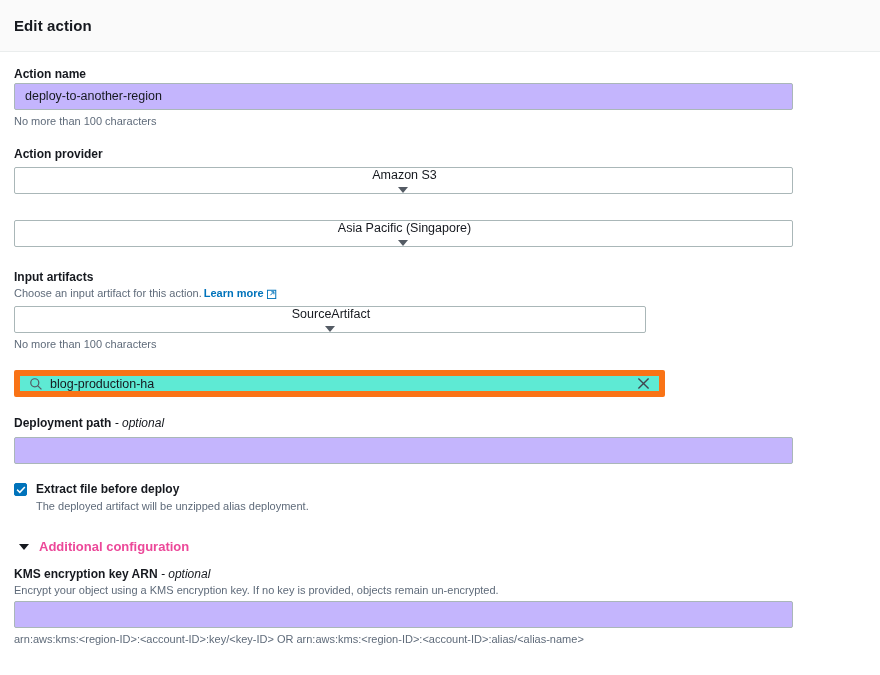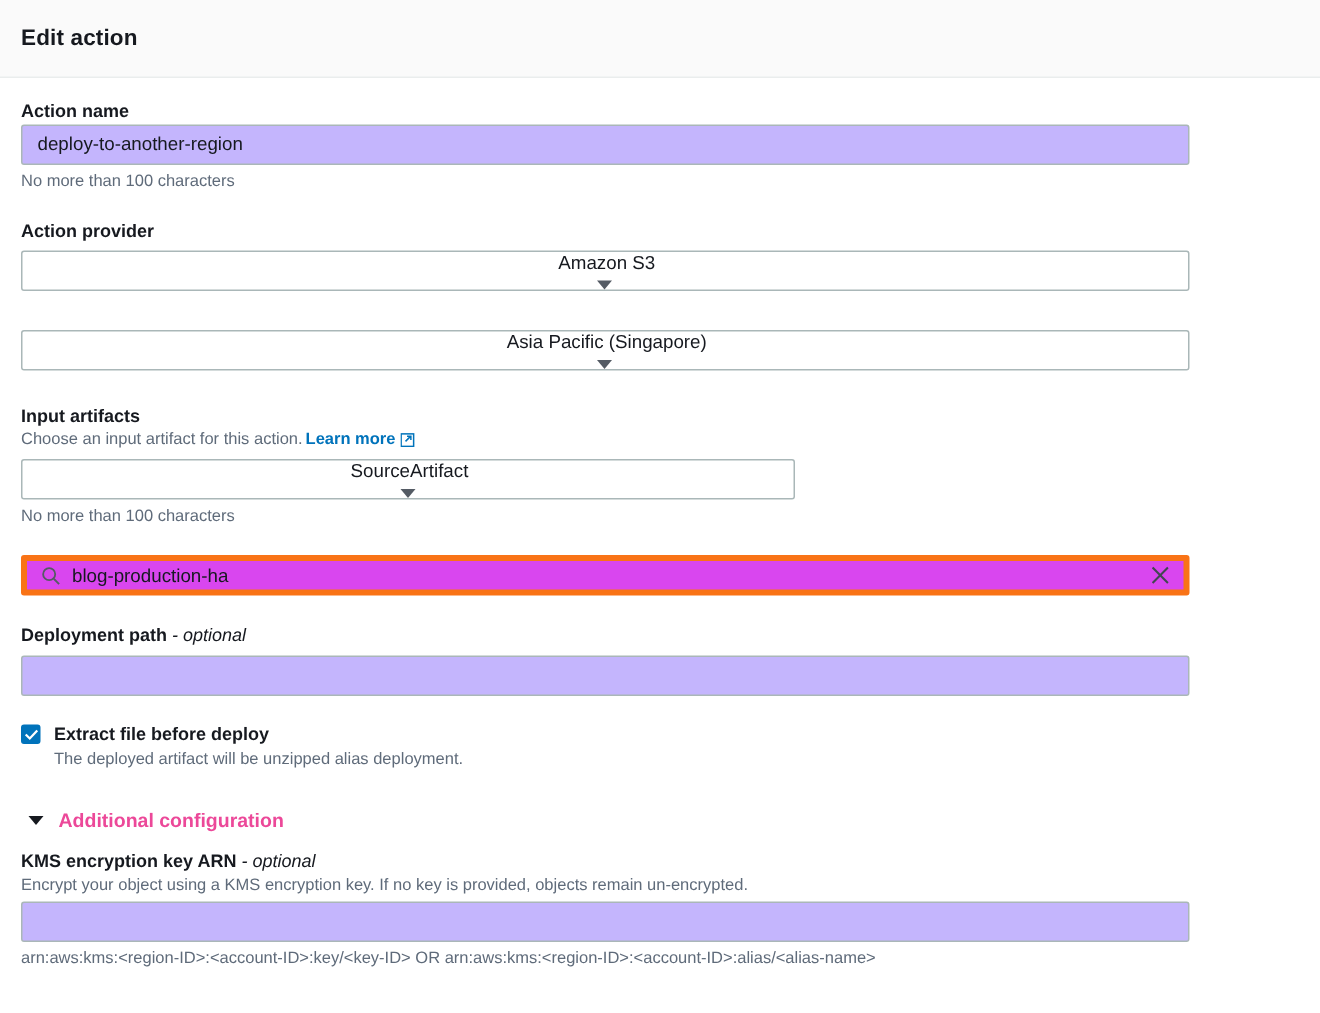--- a/index.html
+++ b/index.html
@@ -104,37 +104,37 @@
     border-radius: 2px;
     background: #ffffff;
     display: flex;
     align-items: center;
     justify-content: space-between;
     padding: 0 8px 0 10px;
     font-size: 12.5px;
     color: #16191f;
     flex-direction: column;
   }
-  .select.narrow { width: 516px; }
+  .select.narrow { width: 632px; }
 
   .caret {
     width: 0; height: 0;
     border-left: 5px solid transparent;
     border-right: 5px solid transparent;
     border-top: 6px solid #545b64;
     margin-right: 3px;
   }
 
   
   .search-input {
-    width: 779px;
+    width: 651px;
     height: 27px;
-    border: 4px solid #f97316;
+    border: 6px solid #f97316;
     border-radius: 2px;
-    background: #d946ef;
+    background: #5eead4;
     display: flex;
     align-items: center;
     padding: 0 8px 0 9px;
     font-size: 12.5px;
     color: #16191f;
   }
   .search-input .search-icon { flex: 0 0 auto; margin-right: 7px; display:flex; }
   .search-input .value { flex: 1 1 auto; font-weight: normal; }
   .search-input .clear-btn {
     flex: 0 0 auto;

